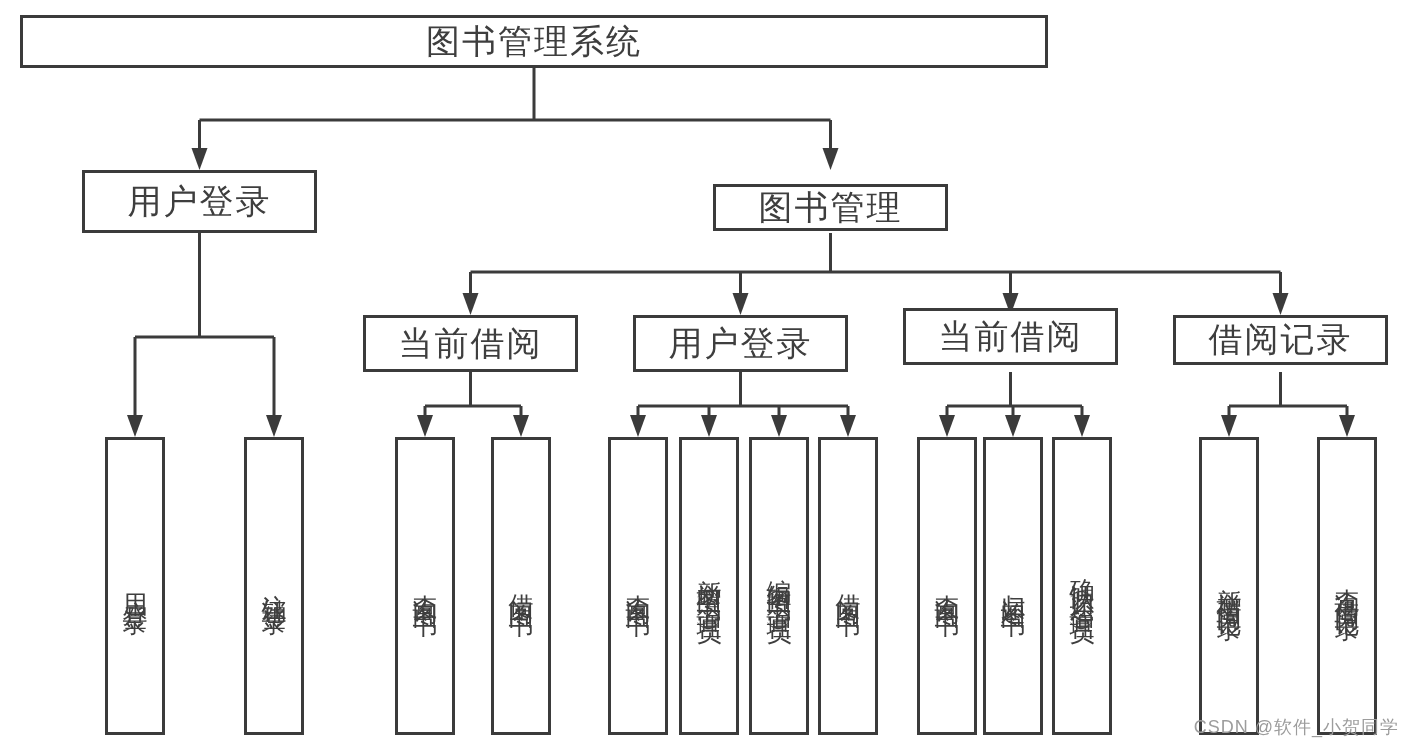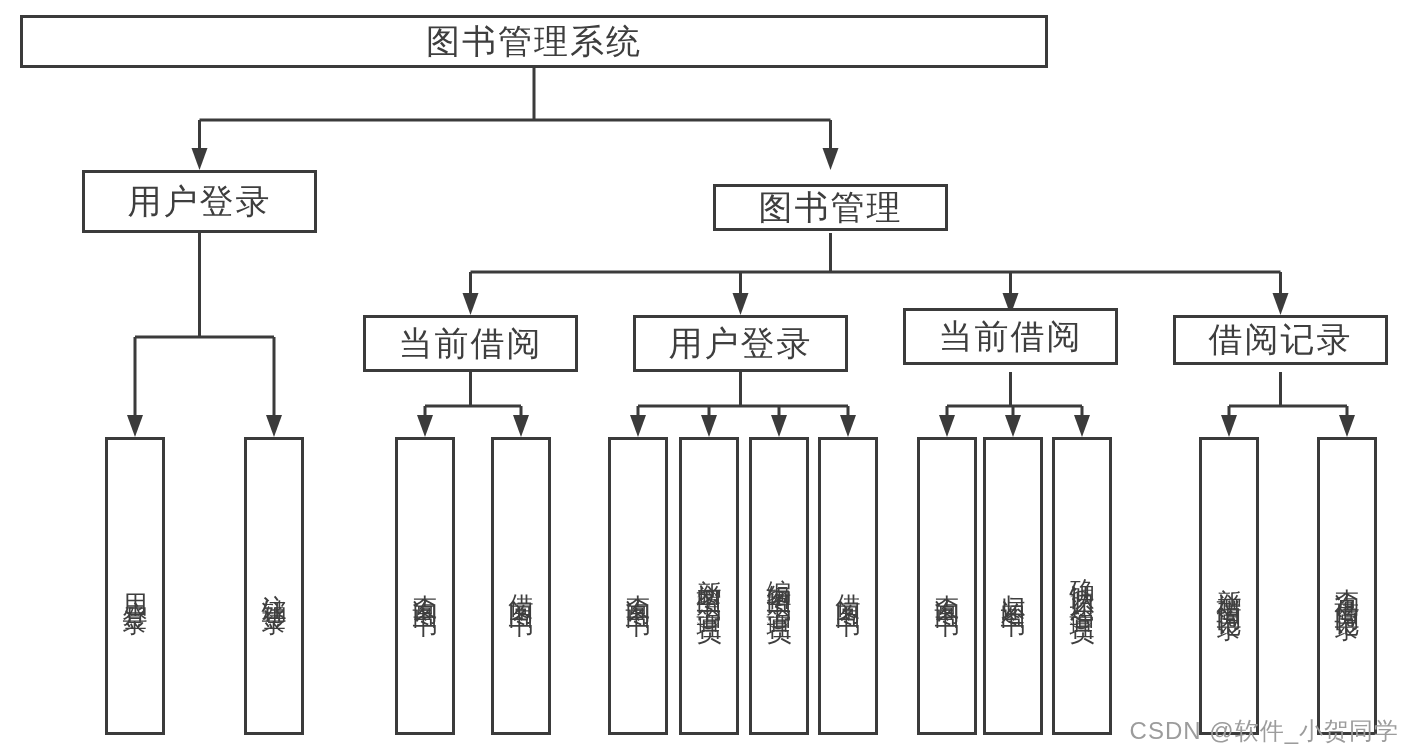--- a/index.html
+++ b/index.html
@@ -26,21 +26,21 @@
   .vbox { font-size: 25px; }
   .vbox .label {
     writing-mode: vertical-rl;
     letter-spacing: 6px;
     line-height: 1;
   }
   .watermark {
     position: absolute;
     right: 6px;
     top: 715px;
-    font-size: 24px;
+    font-size: 18px;
     letter-spacing: 1px;
     color: #9c9c9c;
     font-family: "Liberation Sans", sans-serif;
     white-space: nowrap;
   }
 </style>
 </head>
 <body>
 
 <div class="canvas">

